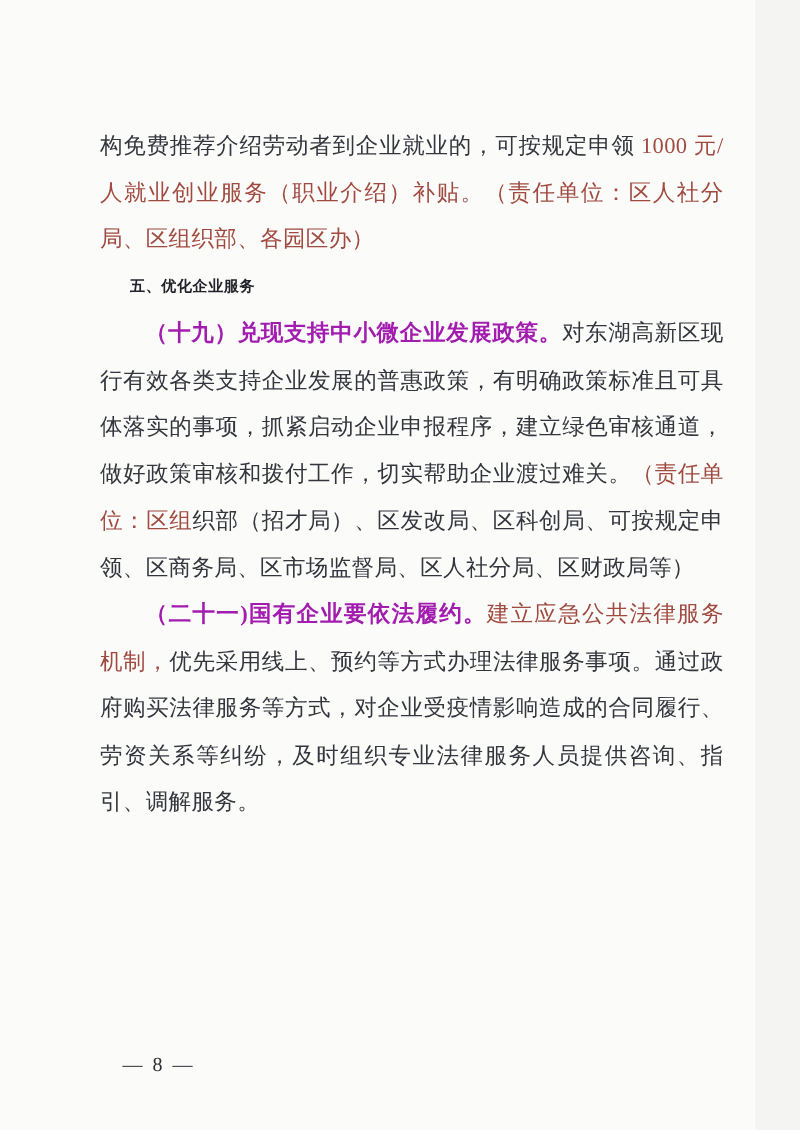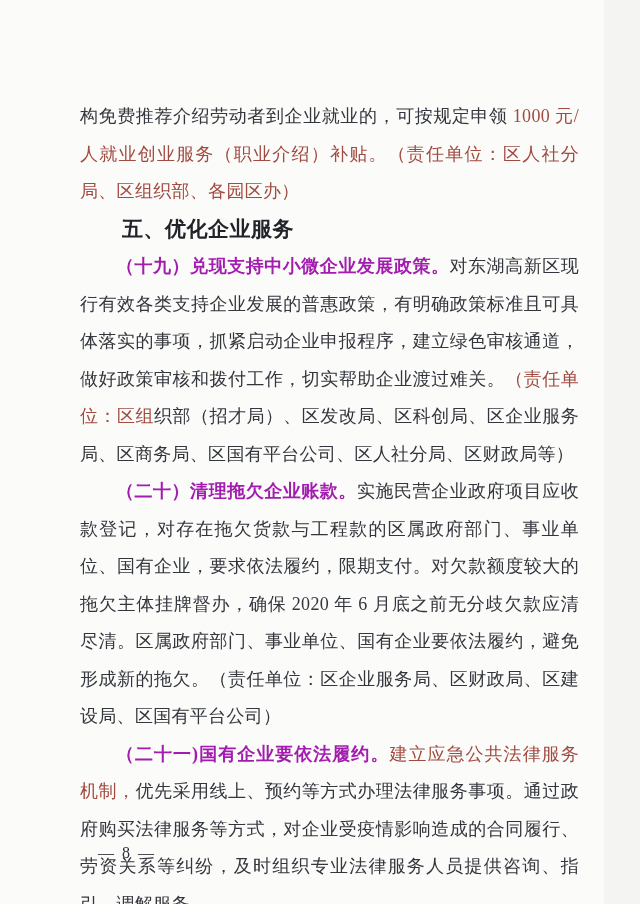--- a/index.html
+++ b/index.html
@@ -25,21 +25,21 @@
     margin: 0;
     font-size: 18px;
     line-height: 37.5px;
     color: #34363e;
     text-align: justify;
     letter-spacing: 0.3px;
   }
   .indent { text-indent: 2em; }
   .heading {
     margin: 0;
-    font-size: 21px;
+    font-size: 12px;
     line-height: 37.5px;
     font-weight: bold;
     color: #22232a;
     text-indent: 2em;
     letter-spacing: 0.5px;
   }
   .seg-bold {
     font-weight: bold;
     color: #a21caf;
   }
@@ -61,26 +61,23 @@
 <div class="page">
   <div class="content">
 
     <p class="para">
       <span>构免费推荐介绍劳动者到企业就业的，可按规定申领 </span><span class="seg-red">1000 元/人就业创业服务（职业介绍）补贴。（责任单位：区人社分局、区组织部、各园区办）</span>
     </p>
 
     <p class="heading">五、优化企业服务</p>
 
     <p class="para indent">
-      <span class="seg-bold">（十九）兑现支持中小微企业发展政策。</span><span>对东湖高新区现行有效各类支持企业发展的普惠政策，有明确政策标准且可具体落实的事项，抓紧启动企业申报程序，建立绿色审核通道，做好政策审核和拨付工作，切实帮助企业渡过难关。</span><span class="seg-red">（责任单位：区组</span><span>织部（招才局）、区发改局、区科创局、区企业服务局、区商务局、区国有平台公司、区人社分局、区财政局等）</span>
+      <span class="seg-bold">（十九）兑现支持中小微企业发展政策。</span><span>对东湖高新区现行有效各类支持企业发展的普惠政策，有明确政策标准且可具体落实的事项，抓紧启动企业申报程序，建立绿色审核通道，做好政策审核和拨付工作，切实帮助企业渡过难关。</span><span class="seg-red">（责任单位：区组</span><span>织部（招才局）、区发改局、区科创局、可按规定申领、区商务局、区市场监督局、区人社分局、区财政局等）</span>
     </p>
 
-    <p class="para indent">
-      <span class="seg-bold">（二十）清理拖欠企业账款。</span><span>实施民营企业政府项目应收款登记，对存在拖欠货款与工程款的区属政府部门、事业单位、国有企业，要求依法履约，限期支付。对欠款额度较大的拖欠主体挂牌督办，确保 2020 年 6 月底之前无分歧欠款应清尽清。区属政府部门、事业单位、国有企业要依法履约，避免形成新的拖欠。（责任单位：区企业服务局、区财政局、区建设局、区国有平台公司）</span>
-    </p>
 
     <p class="para indent">
       <span class="seg-bold">（二十一)国有企业要依法履约。</span><span class="seg-red">建立应急公共法律服务机制，</span><span>优先采用线上、预约等方式办理法律服务事项。通过政府购买法律服务等方式，对企业受疫情影响造成的合同履行、劳资关系等纠纷，及时组织专业法律服务人员提供咨询、指引、调解服务。</span>
     </p>
 
   </div>
 
   <div class="page-number">— 8 —</div>
 </div>
 

